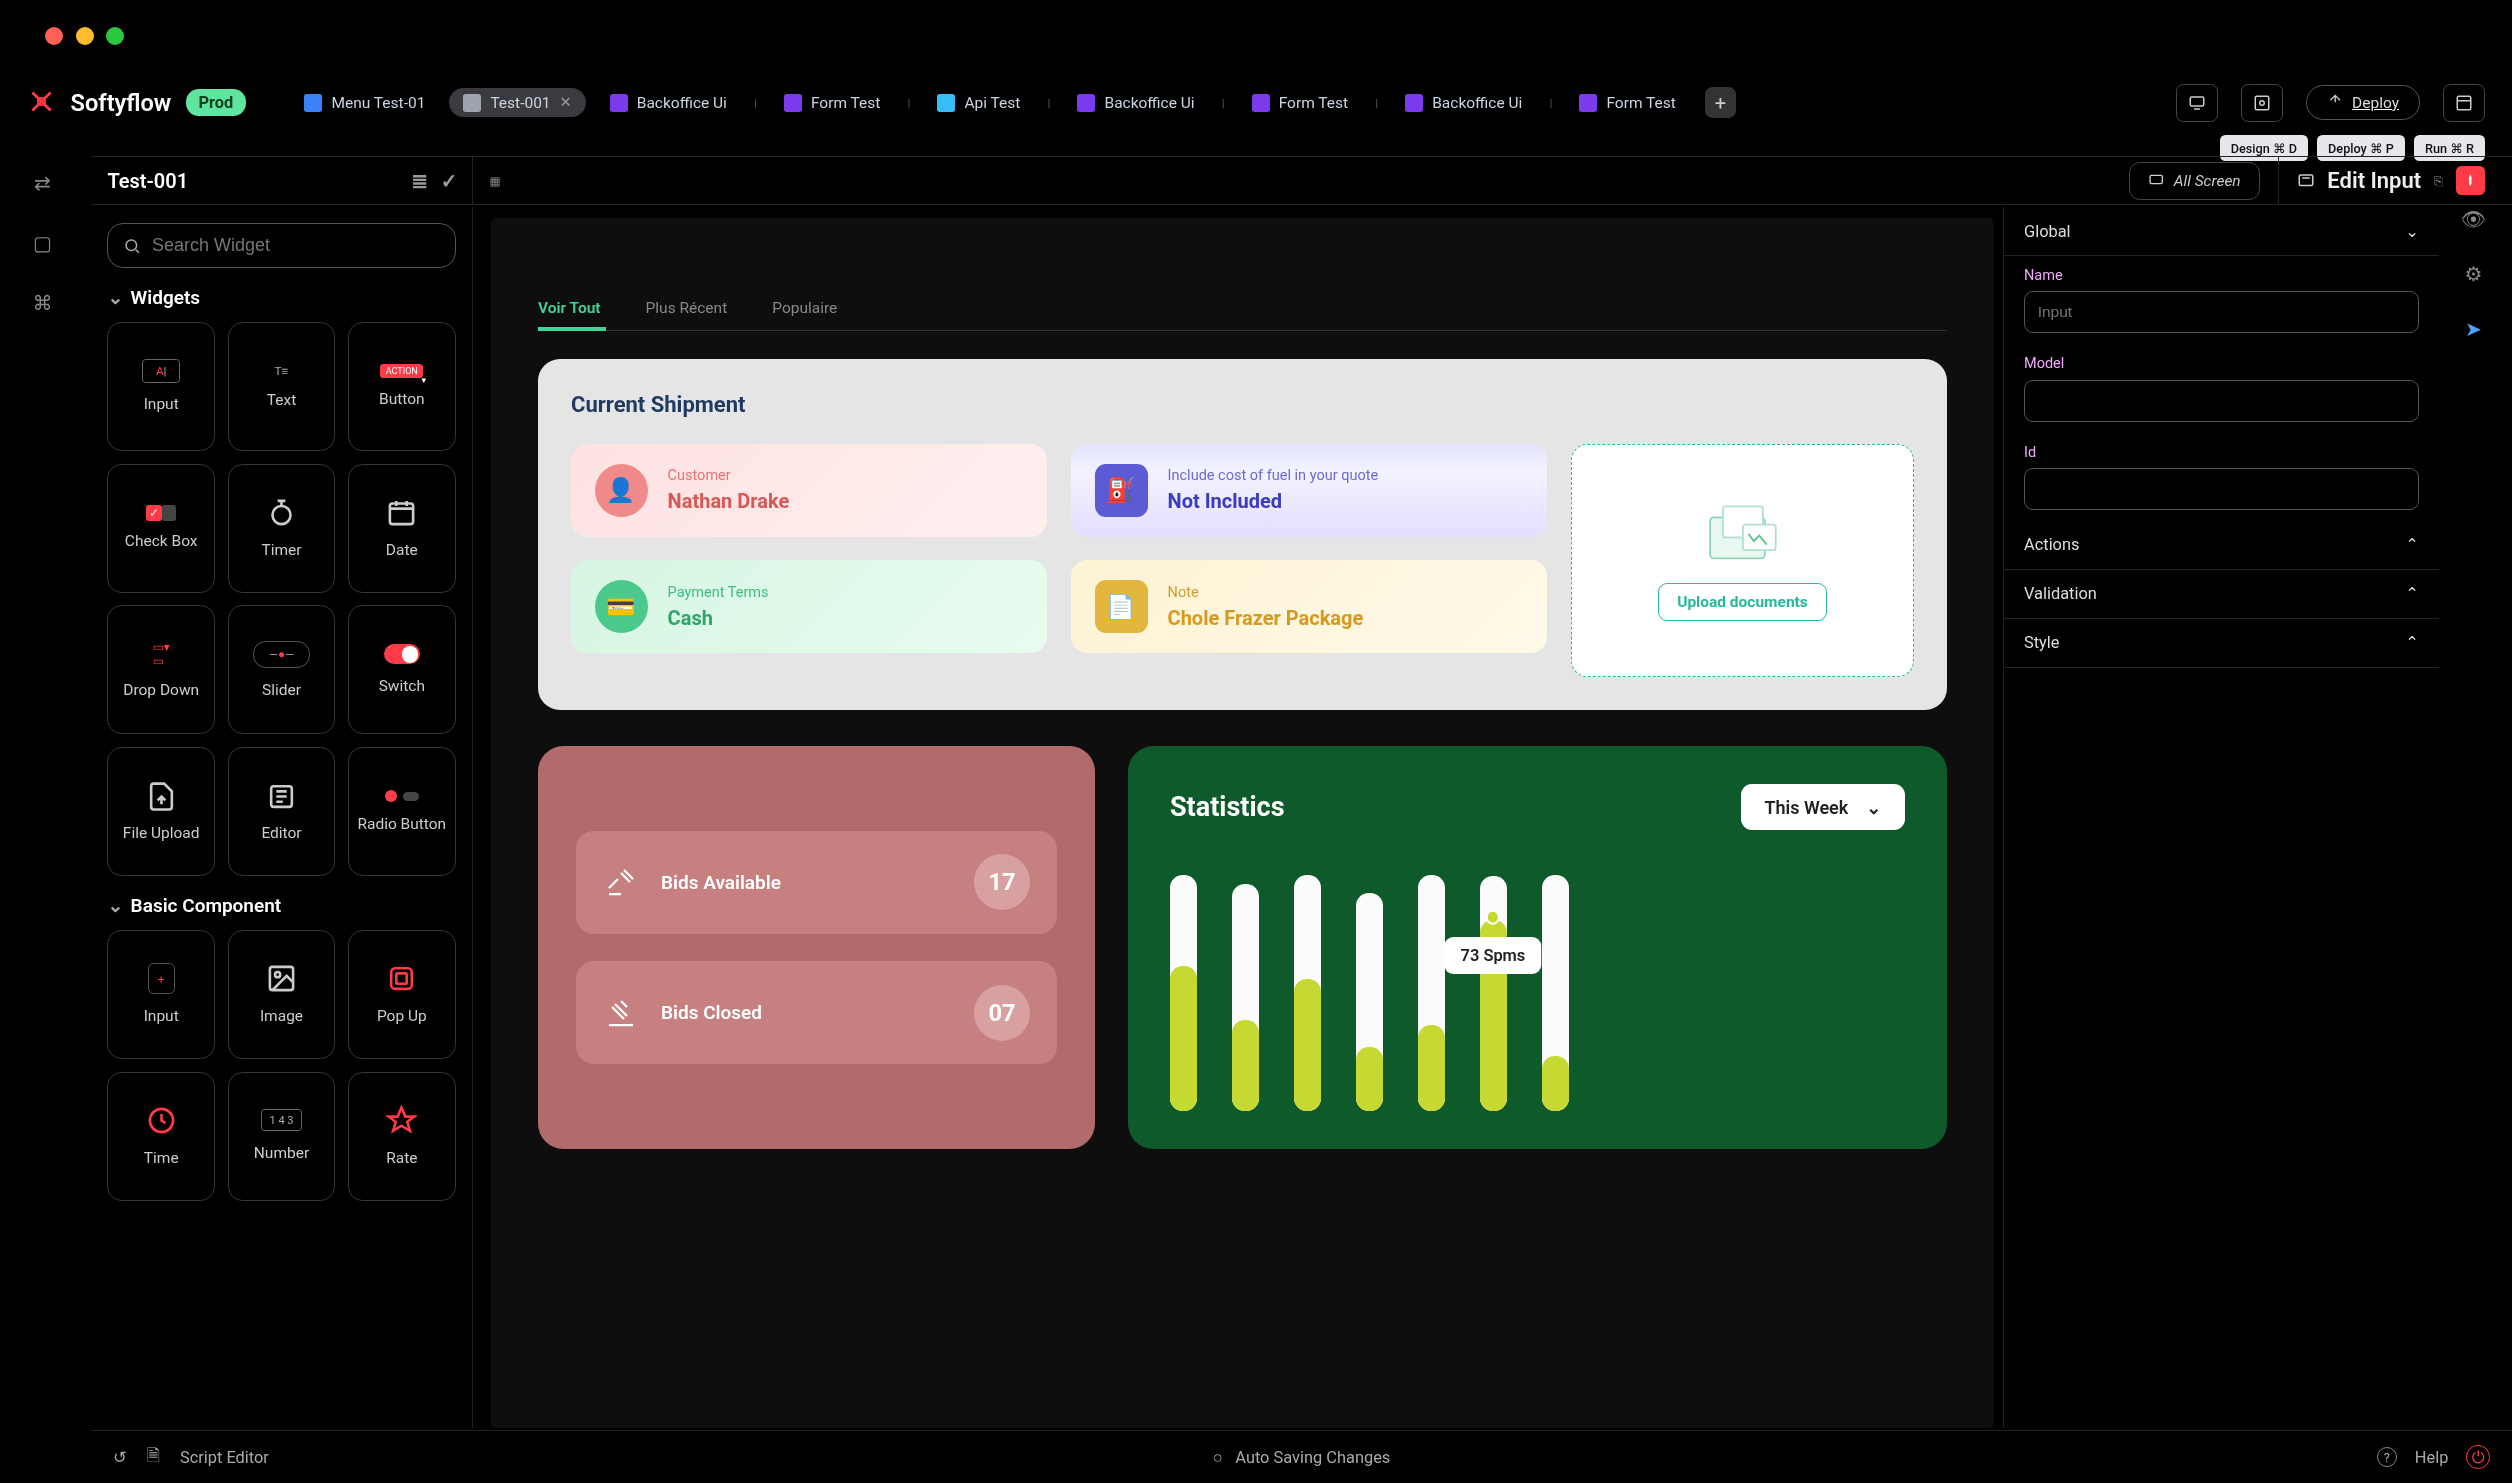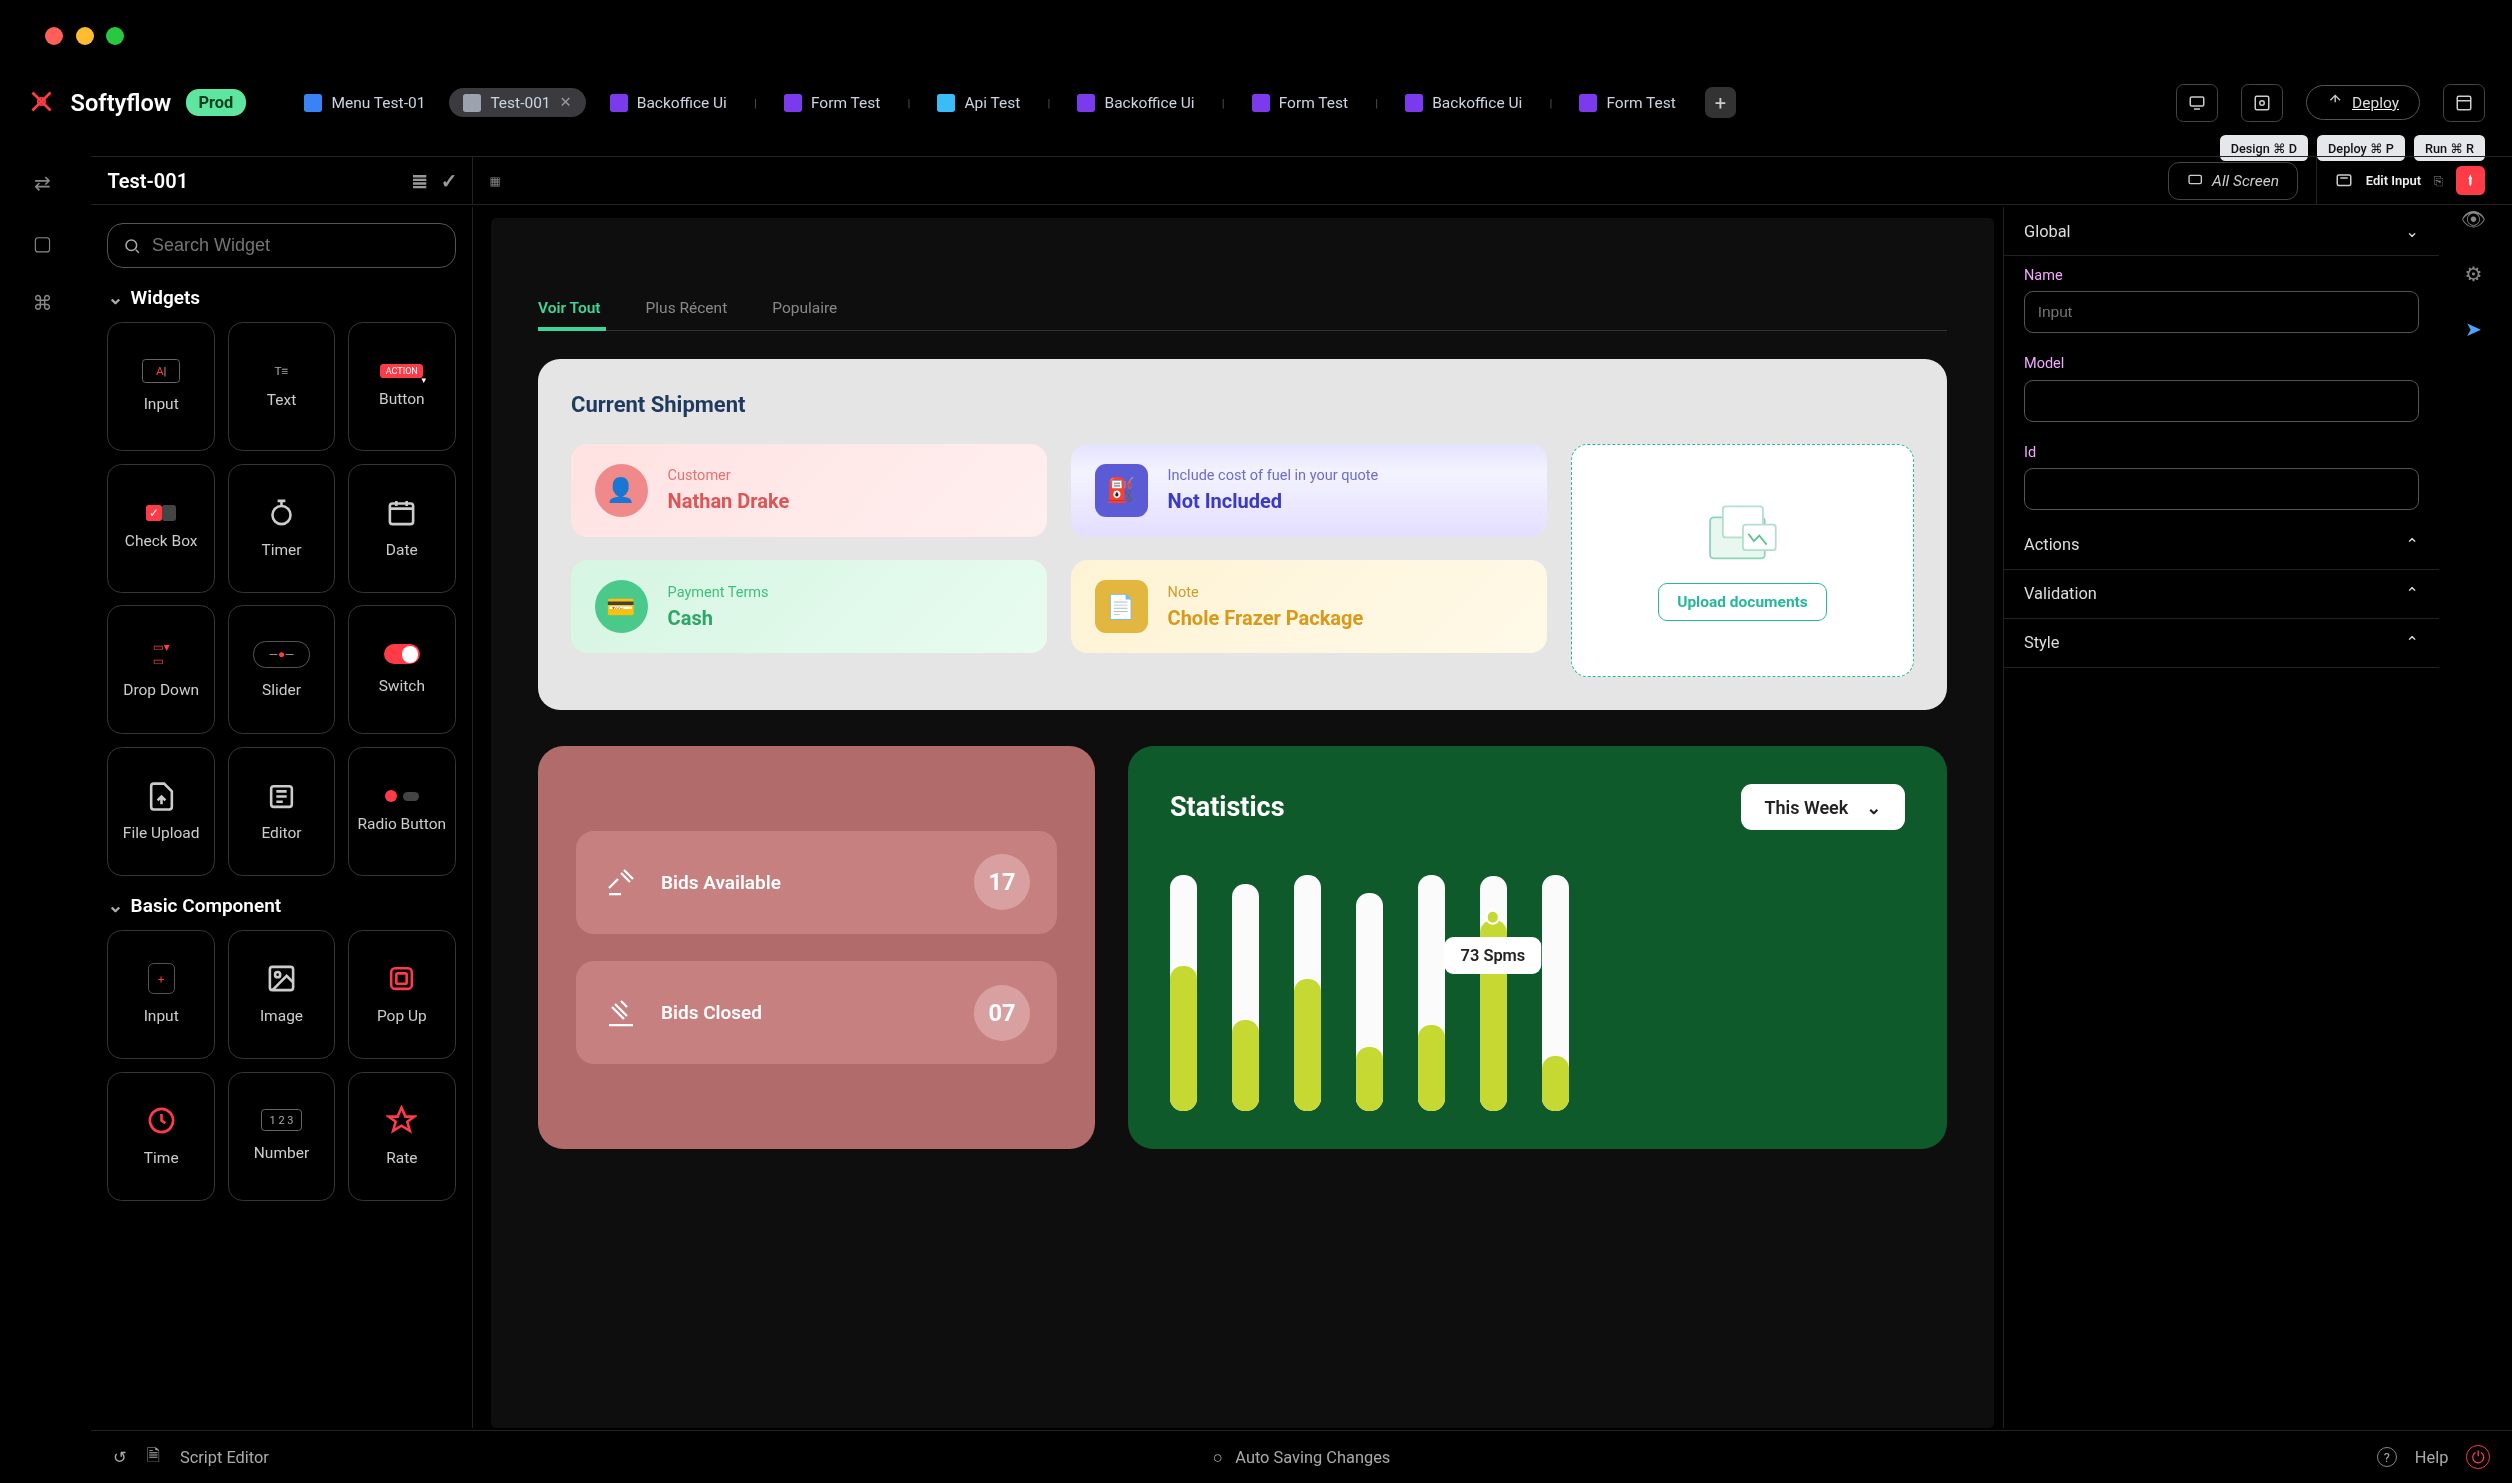--- a/index.html
+++ b/index.html
@@ -33,21 +33,21 @@
 .kbd-tips{position:absolute;top:135px;right:27px;display:flex;gap:9px;}
 .kbd{background:#e5e7eb;color:#111;border-radius:5.5px;padding:5.5px 11px;font-size:12.7px;font-weight:500;}
 
 
 .secondbar{position:absolute;top:156px;left:91px;right:0;height:49px;display:flex;align-items:center;border-top:0.9px solid #222;border-bottom:0.9px solid #222;padding-right:27px;}
 .page-name{display:flex;align-items:center;gap:12.7px;width:382px;padding-left:16.4px;font-size:20px;font-weight:600;justify-content:space-between;border-right:0.9px solid #222;height:100%;}
 .pg-actions{display:flex;gap:12.7px;color:#999;padding-right:14.5px;}
 .grid-icn{color:#888;margin-left:16.4px;}
 .all-screen{margin-left:auto;border:0.9px solid #444;border-radius:11px;padding:9px 18px;display:flex;align-items:center;gap:9px;color:#ccc;font-size:15.5px;font-style:italic;}
 .right-head{display:flex;align-items:center;gap:12.7px;border-left:0.9px solid #222;height:100%;margin-left:18px;padding-left:18px;}
-.right-head .title{font-size:13px;font-weight:600;color:#eee;}
+.right-head .title{font-size:22px;font-weight:600;color:#eee;}
 .pin{background:#ff3b47;border-radius:5.5px;width:29px;height:29px;display:flex;align-items:center;justify-content:center;}
 .copy-icn{color:#888;}
 
 
 .leftrail{position:absolute;left:11px;top:156px;bottom:55px;width:64px;display:flex;flex-direction:column;align-items:center;padding-top:14.5px;gap:36px;border-right:0.9px solid transparent;}
 .leftrail .ritm{color:#888;font-size:20px;}
 
 
 .rightrail{position:absolute;right:11px;top:207px;width:55px;display:flex;flex-direction:column;align-items:center;gap:31px;}
 .rightrail .ritm{color:#888;font-size:20px;}
@@ -379,21 +379,21 @@
         <span class="wlabel">Pop Up</span>
       </div>
     <div class="wcard">
         <svg width="31" height="31" viewBox="0 0 24 24" fill="none" stroke="#ff3b47" stroke-width="2">
           <circle cx="12" cy="12" r="9"></circle>
           <path d="M12 7v5l3 2"></path>
         </svg>
         <span class="wlabel">Time</span>
       </div>
     <div class="wcard">
-        <span class="wicn" style="border:0.9px solid #666;padding:3.6px 7.3px;border-radius:3.6px;font-size:11px;">1 2 3</span>
+        <span class="wicn" style="border:0.9px solid #666;padding:3.6px 7.3px;border-radius:3.6px;font-size:11px;">1 4 3</span>
         <span class="wlabel">Number</span>
       </div>
     <div class="wcard">
         <svg width="31" height="31" viewBox="0 0 24 24" fill="none" stroke="#ff3b47" stroke-width="2">
           <path d="M12 2l3 7h7l-5.5 4 2 7L12 16l-6.5 4 2-7L2 9h7z"></path>
         </svg>
         <span class="wlabel">Rate</span>
       </div>
   </div>
 </div>

